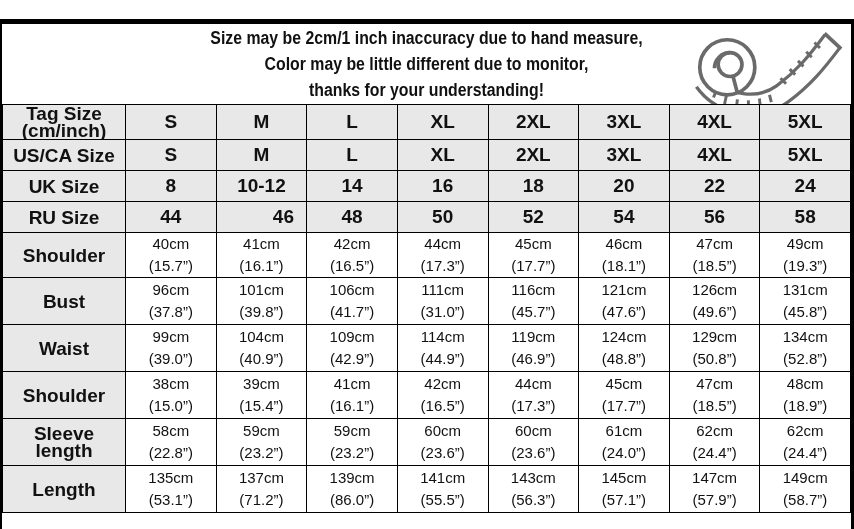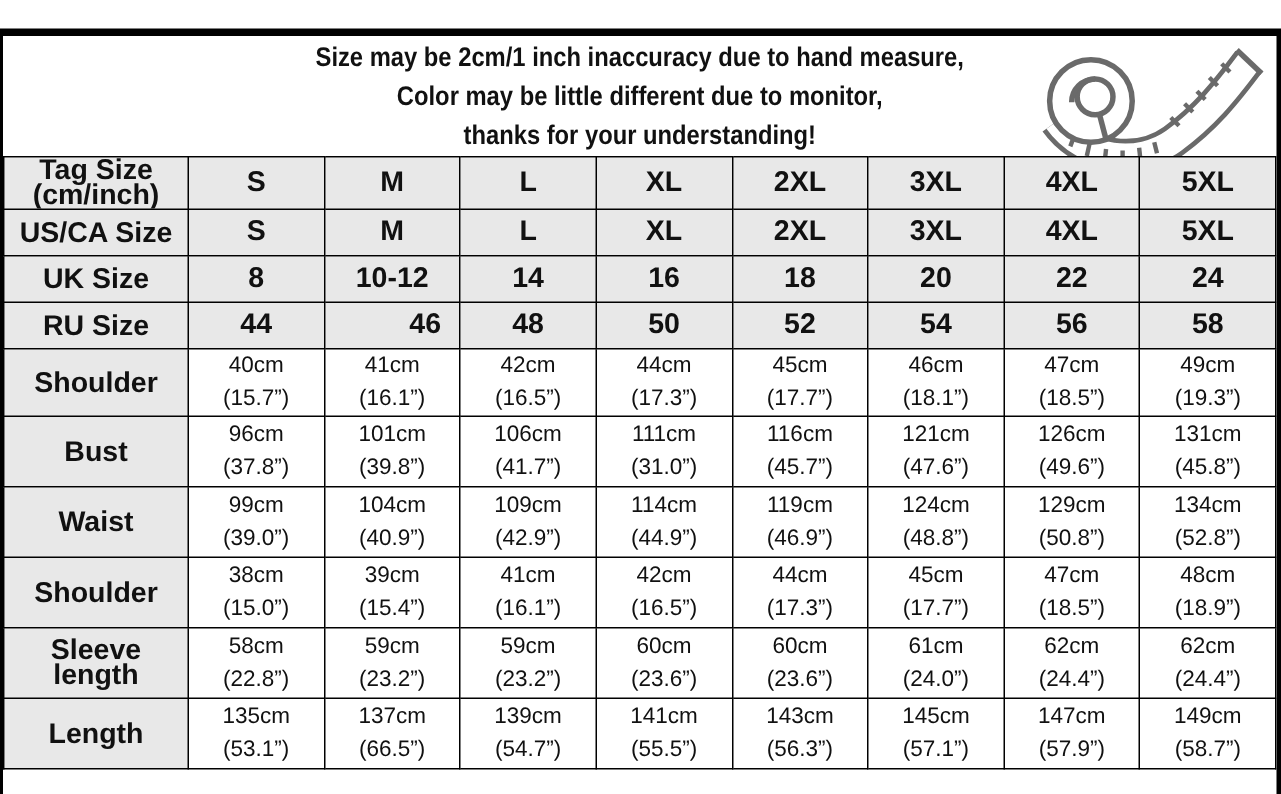--- a/index.html
+++ b/index.html
@@ -329,25 +329,25 @@
         <tr class="row-measure">
           <td class="label-cell">
             <div>Length</div>
           </td>
           <td class="measure-cell">
             <div>135cm</div>
             <div>(53.1”)</div>
           </td>
           <td class="measure-cell">
             <div>137cm</div>
-            <div>(66.5”)</div>
+            <div>(71.2”)</div>
           </td>
           <td class="measure-cell">
             <div>139cm</div>
-            <div>(54.7”)</div>
+            <div>(86.0”)</div>
           </td>
           <td class="measure-cell">
             <div>141cm</div>
             <div>(55.5”)</div>
           </td>
           <td class="measure-cell">
             <div>143cm</div>
             <div>(56.3”)</div>
           </td>
           <td class="measure-cell">

